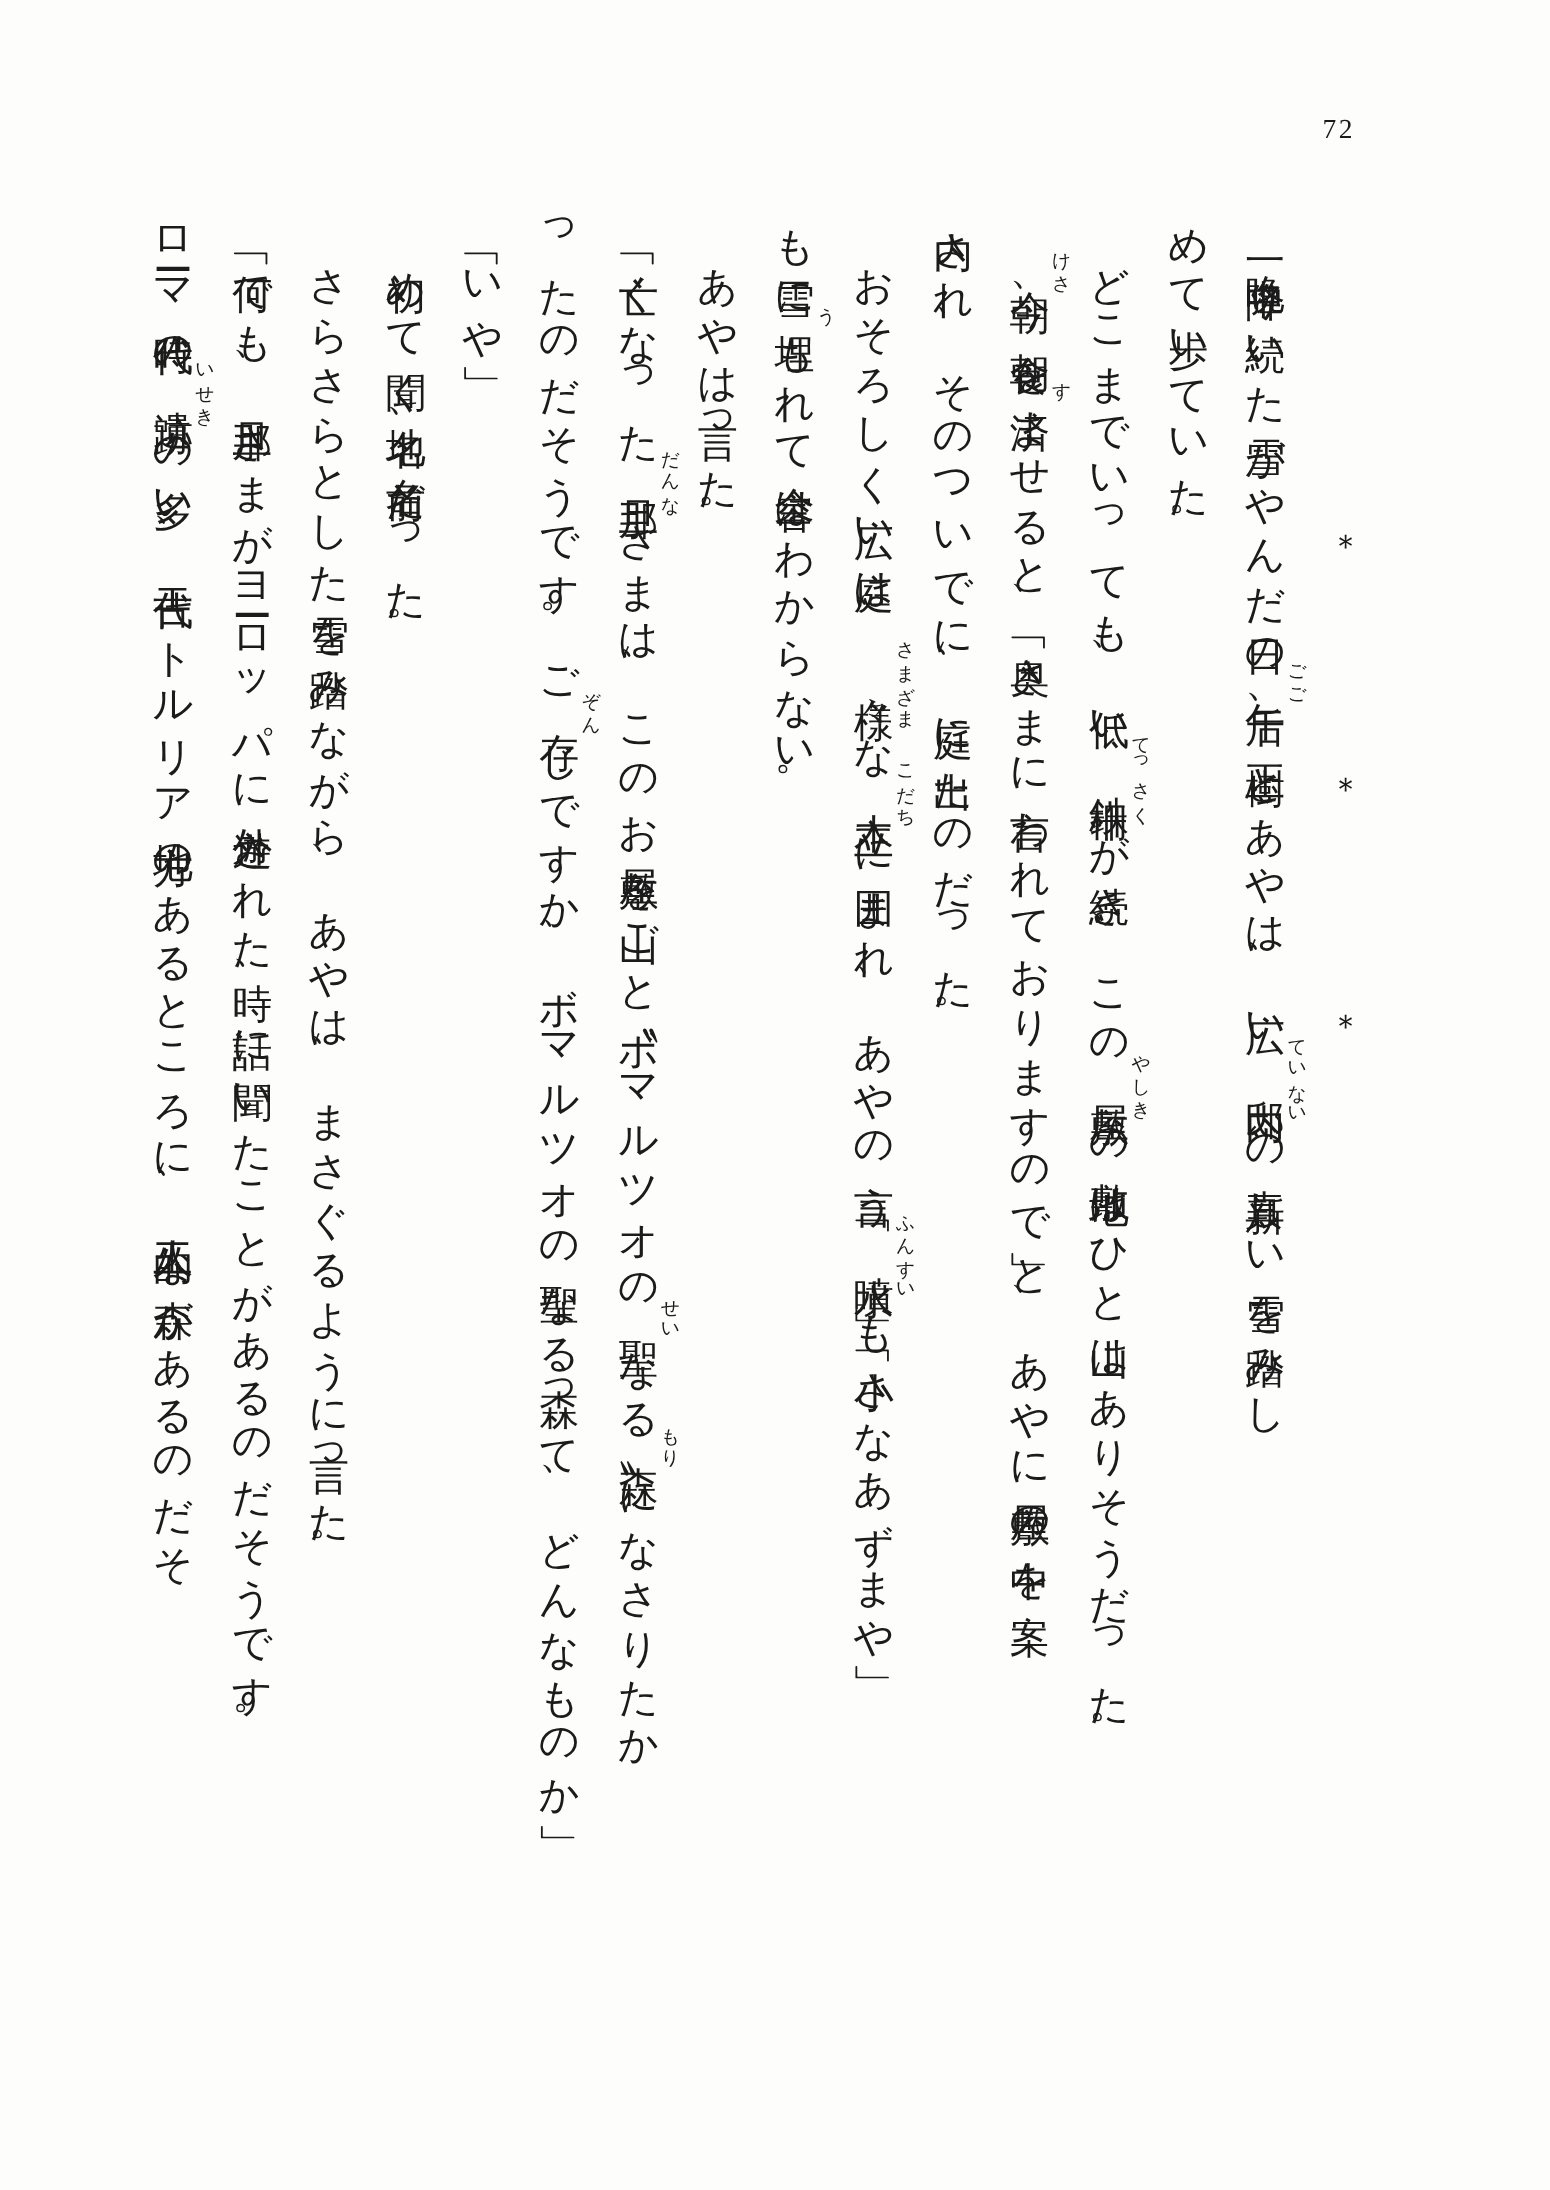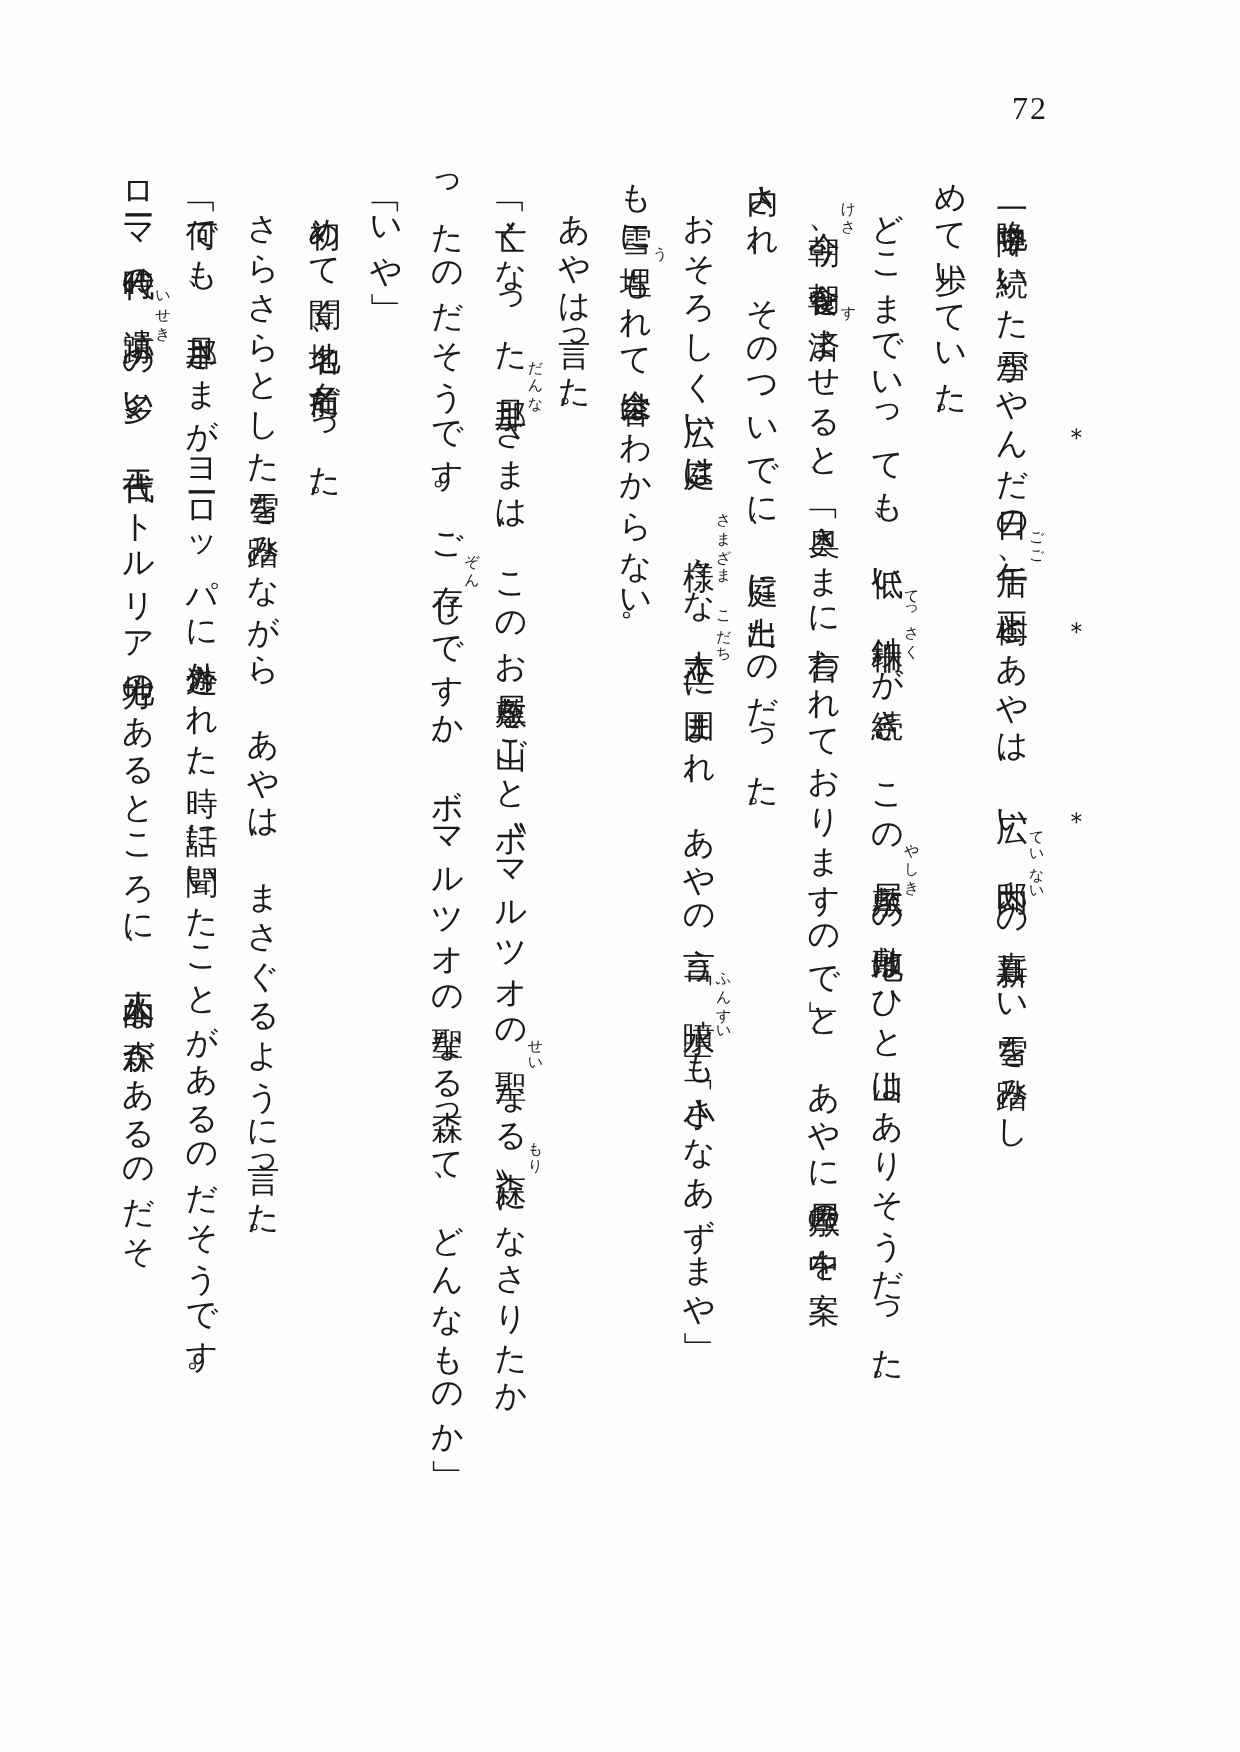--- a/index.html
+++ b/index.html
@@ -18,22 +18,22 @@
   .page {
     position: absolute;
     inset: 0;
     background: #fdfdfc;
   }
   .page-number {
     position: absolute;
     top: 90px;
     left: 1012px;
     width: 72px;
-    text-align: left;
-    font-size: 32px;
+    text-align: right;
+    font-size: 22px;
     letter-spacing: 2px;
     color: #1b1b1b;
   }
   .page-body {
     position: absolute;
     top: 160px;
     right: 133px;
     height: 1432px;
     writing-mode: vertical-rl;
     text-orientation: mixed;

